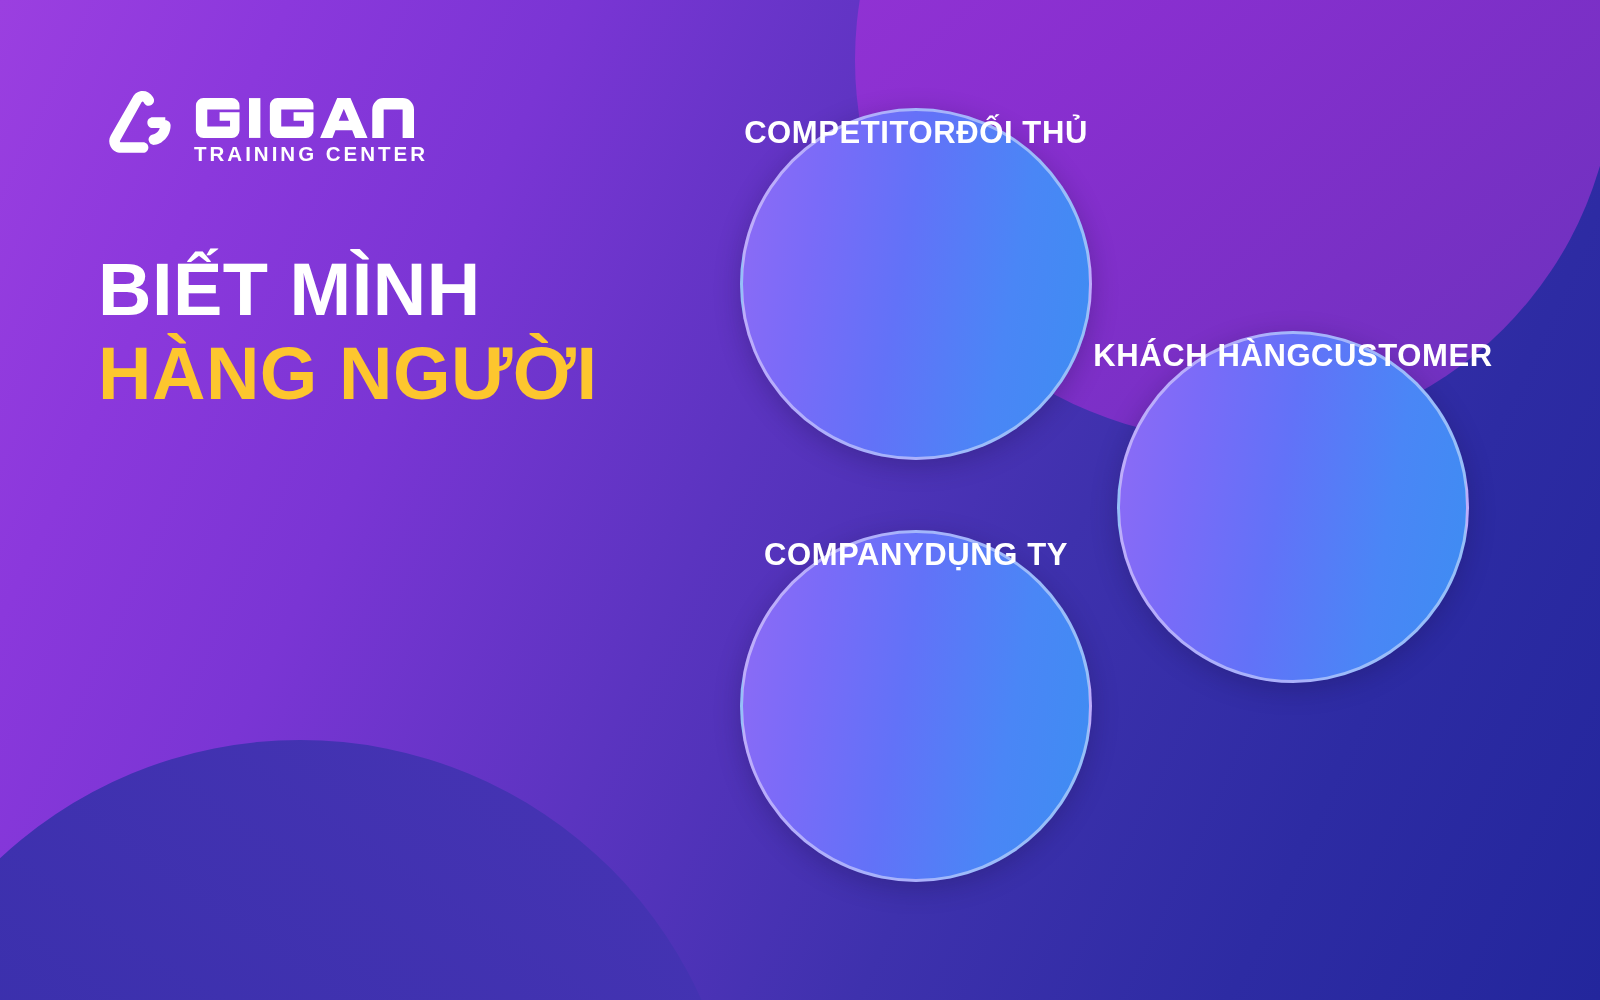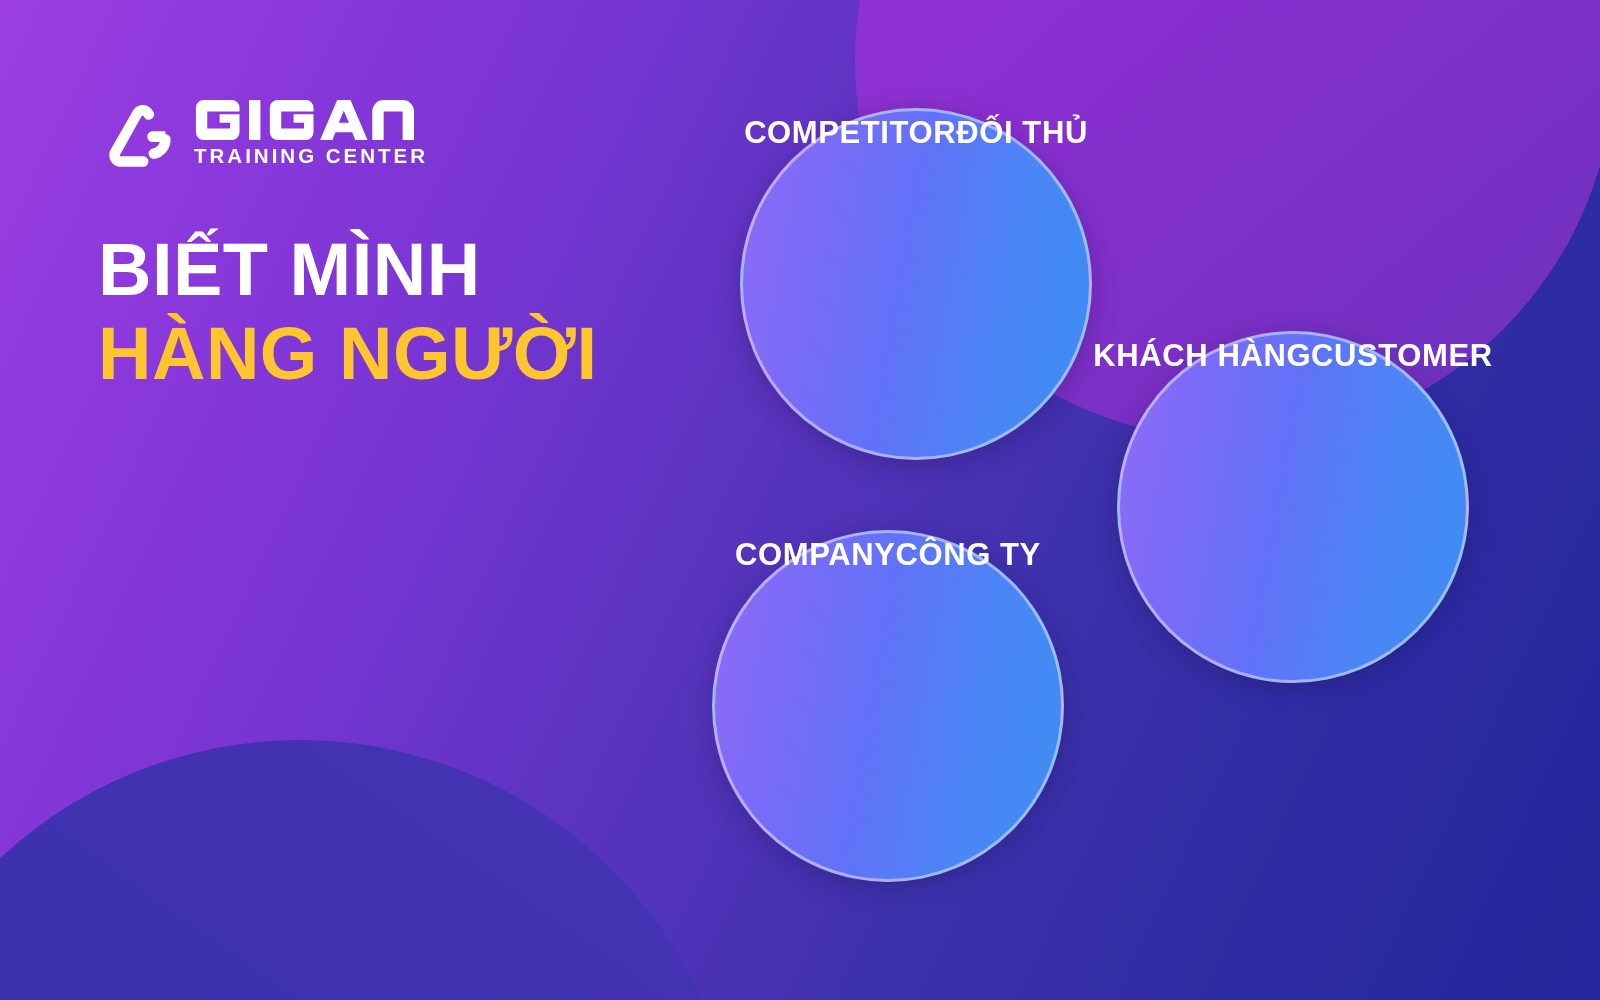--- a/index.html
+++ b/index.html
@@ -55,23 +55,23 @@
     left: 0;
     top: 0;
     width: 720px;
     height: 1000px;
     z-index: 5;
   }
 
   .logo {
     position: absolute;
     left: 104px;
-    top: 98px;
+    top: 84px;
     display: flex;
-    align-items: flex-start;
+    align-items: flex-end;
   }
   .logo-mark {
     width: 78px;
     height: 78px;
     flex: 0 0 auto;
     margin-top: 2px;
   }
   .logo-text {
     margin-left: 12px;
     display: flex;
@@ -99,21 +99,21 @@
     width: 620px;
   }
   .headline-line {
     font-size: 74px;
     font-weight: bold;
     line-height: 1.14;
     letter-spacing: 0.5px;
     white-space: nowrap;
     margin: 0;
   }
-  .headline-line.white { color: #ffffff; }
+  .headline-line.white { color: #ffffff; margin-top: 20px; }
   .headline-line.accent { color: #fdc62e; }
 
   .bullets {
     position: absolute;
     left: 90px;
     top: 463px;
     margin: 0;
     padding: 0;
     list-style: none;
   }
@@ -166,21 +166,21 @@
   .bubble-label {
     color: #ffffff;
     font-size: 31px;
     font-weight: bold;
     letter-spacing: 0.6px;
     line-height: 1.42;
     white-space: nowrap;
   }
   .bubble-competitor { left: 740px; top: 108px; }
   .bubble-customer   { left: 1117px; top: 331px; }
-  .bubble-company    { left: 712px; top: 530px; }
+  .bubble-company    { left: 740px; top: 530px; }
 </style>
 </head>
 <body>
 
 <div class="slide">
 
   <div class="blob blob-top-right"></div>
   <div class="blob blob-bottom-left"></div>
 
   <div class="left-col">
@@ -224,18 +224,18 @@
       <div class="bubble-label">ĐỐI THỦ</div>
     </div>
 
     <div class="bubble bubble-customer">
       <div class="bubble-label">KHÁCH HÀNG</div>
       <div class="bubble-label">CUSTOMER</div>
     </div>
 
     <div class="bubble bubble-company">
       <div class="bubble-label">COMPANY</div>
-      <div class="bubble-label">CÔNG TY</div>
+      <div class="bubble-label">DỤNG TY</div>
     </div>
 
   </div>
 
 </div>
 
 </body></html>

